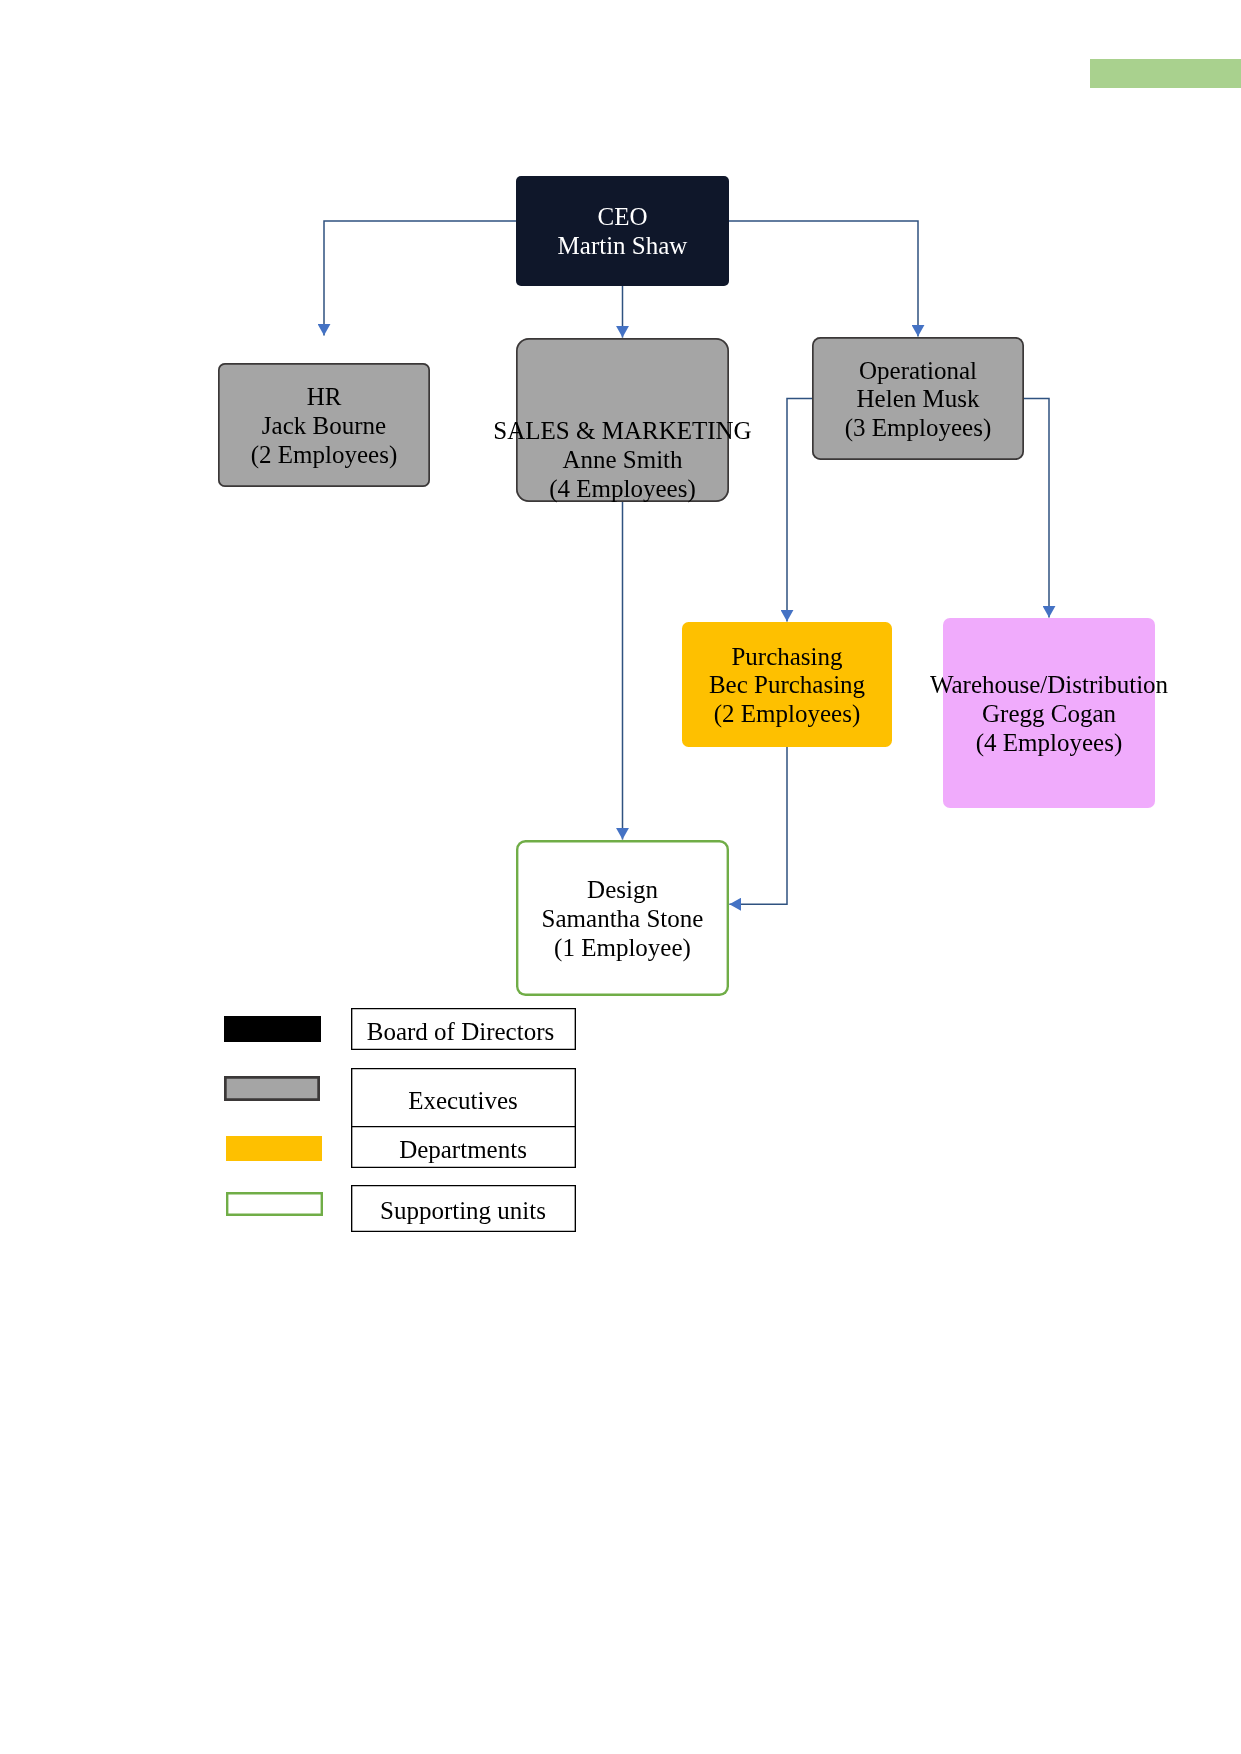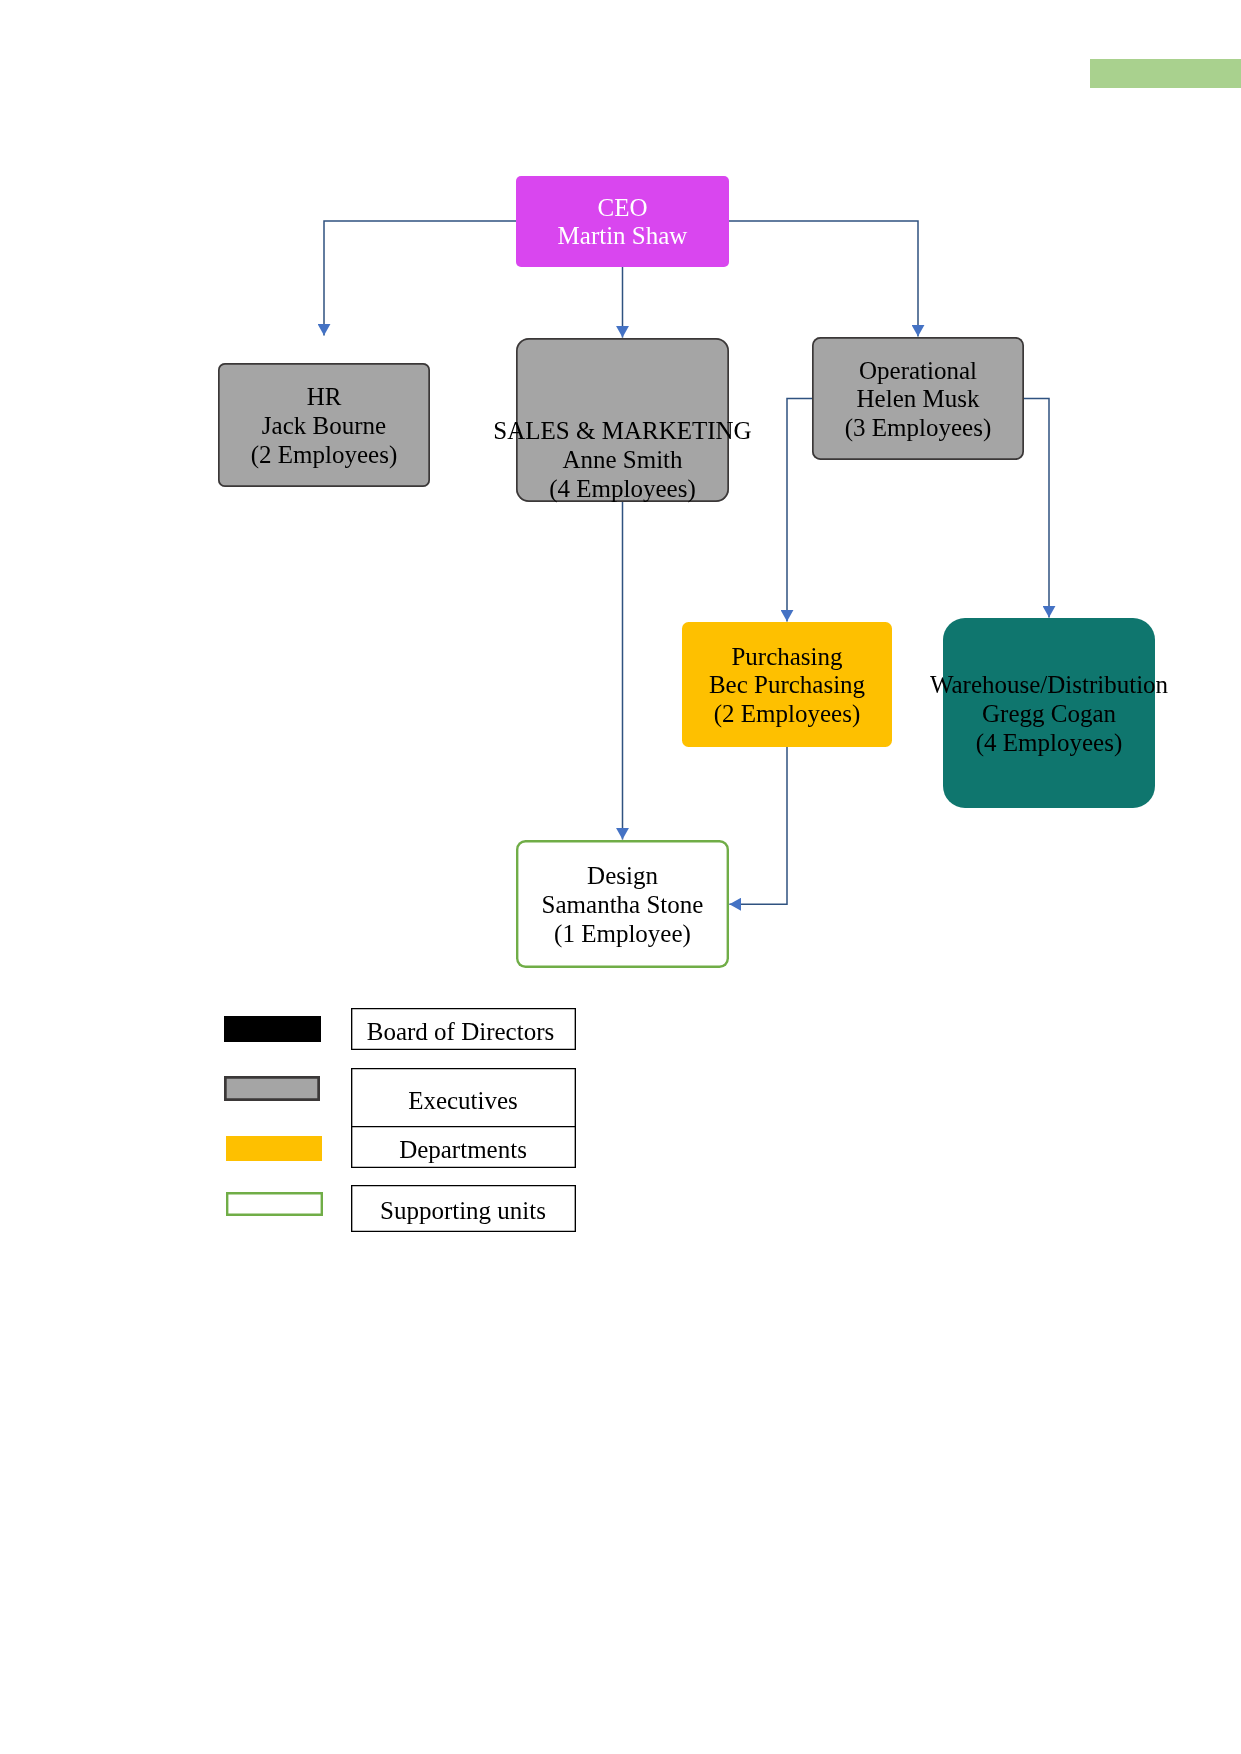--- a/index.html
+++ b/index.html
@@ -81,21 +81,21 @@
         <path d="M622.5,502 L622.5,839.6" marker-end="url(#ah)"></path>
 
         <path d="M812,398.5 L787,398.5 L787,621.6" marker-end="url(#ah)"></path>
 
         <path d="M1024,398.5 L1049,398.5 L1049,617.6" marker-end="url(#ah)"></path>
 
         <path d="M787,747 L787,904.2 L729.4,904.2" marker-end="url(#ah)"></path>
       </g>
     </svg>
 
-    <div class="node black" style="left: 516px; top: 175.5px; width: 213px; height: 91px; border-radius: 5px; background-color: #d946ef; color: rgb(255, 255, 255);">
+    <div class="node black" style="left: 516px; top: 175.5px; width: 213px; height: 110px; border-radius: 5px; background-color: #0f172a; color: rgb(255, 255, 255);">
       <span class="ln">CEO</span>
       <span class="ln">Martin Shaw</span>
     </div>
 
     <div class="node grey" style="left: 218px; top: 336px; width: 212px; height: 124px; border-radius: 7px; background-color: rgb(165, 165, 165); color: rgb(0, 0, 0); margin-top: 27px; --bc: #3B3838;">
       <span class="ln">HR</span>
       <span class="ln">Jack Bourne</span>
       <span class="ln">(2 Employees)</span>
     </div>
 
@@ -110,27 +110,27 @@
       <span class="ln">Helen Musk</span>
       <span class="ln">(3 Employees)</span>
     </div>
 
     <div class="node orange" style="left: 682px; top: 622px; width: 210px; height: 125px; border-radius: 6.5px; background-color: rgb(254, 192, 0); color: rgb(0, 0, 0);">
       <span class="ln">Purchasing</span>
       <span class="ln">Bec Purchasing</span>
       <span class="ln">(2 Employees)</span>
     </div>
 
-    <div class="node orange" style="left: 943px; top: 618px; width: 212px; height: 190px; border-radius: 22px; background-color: #0f766e; color: rgb(0, 0, 0);">
+    <div class="node orange" style="left: 943px; top: 618px; width: 212px; height: 190px; border-radius: 7px; background-color: #f0abfc; color: rgb(0, 0, 0);">
       <span class="ln">Warehouse/Distribution</span>
       <span class="ln">Gregg Cogan</span>
       <span class="ln">(4 Employees)</span>
     </div>
 
-    <div class="node white" style="left: 516px; top: 840px; width: 213px; height: 128px; border-radius: 9.5px; background-color: rgb(255, 255, 255); color: rgb(0, 0, 0); --bc: #70AD47;">
+    <div class="node white" style="left: 516px; top: 840px; width: 213px; height: 156px; border-radius: 9.5px; background-color: rgb(255, 255, 255); color: rgb(0, 0, 0); --bc: #70AD47;">
       <span class="ln">Design</span>
       <span class="ln">Samantha Stone</span>
       <span class="ln">(1 Employee)</span>
     </div>
   </div>
 
   <div id="legend">
     <div class="legend-swatch" style="left: 224px; top: 1016px; width: 97px; height: 25.5px; background-color: rgb(0, 0, 0);"></div>
     <div class="legend-label" style="left:350.5px;top:1007.8px;width:225px;height:42px;">
       <span class="lt" style="margin-right:5px">Board of Directors</span>

